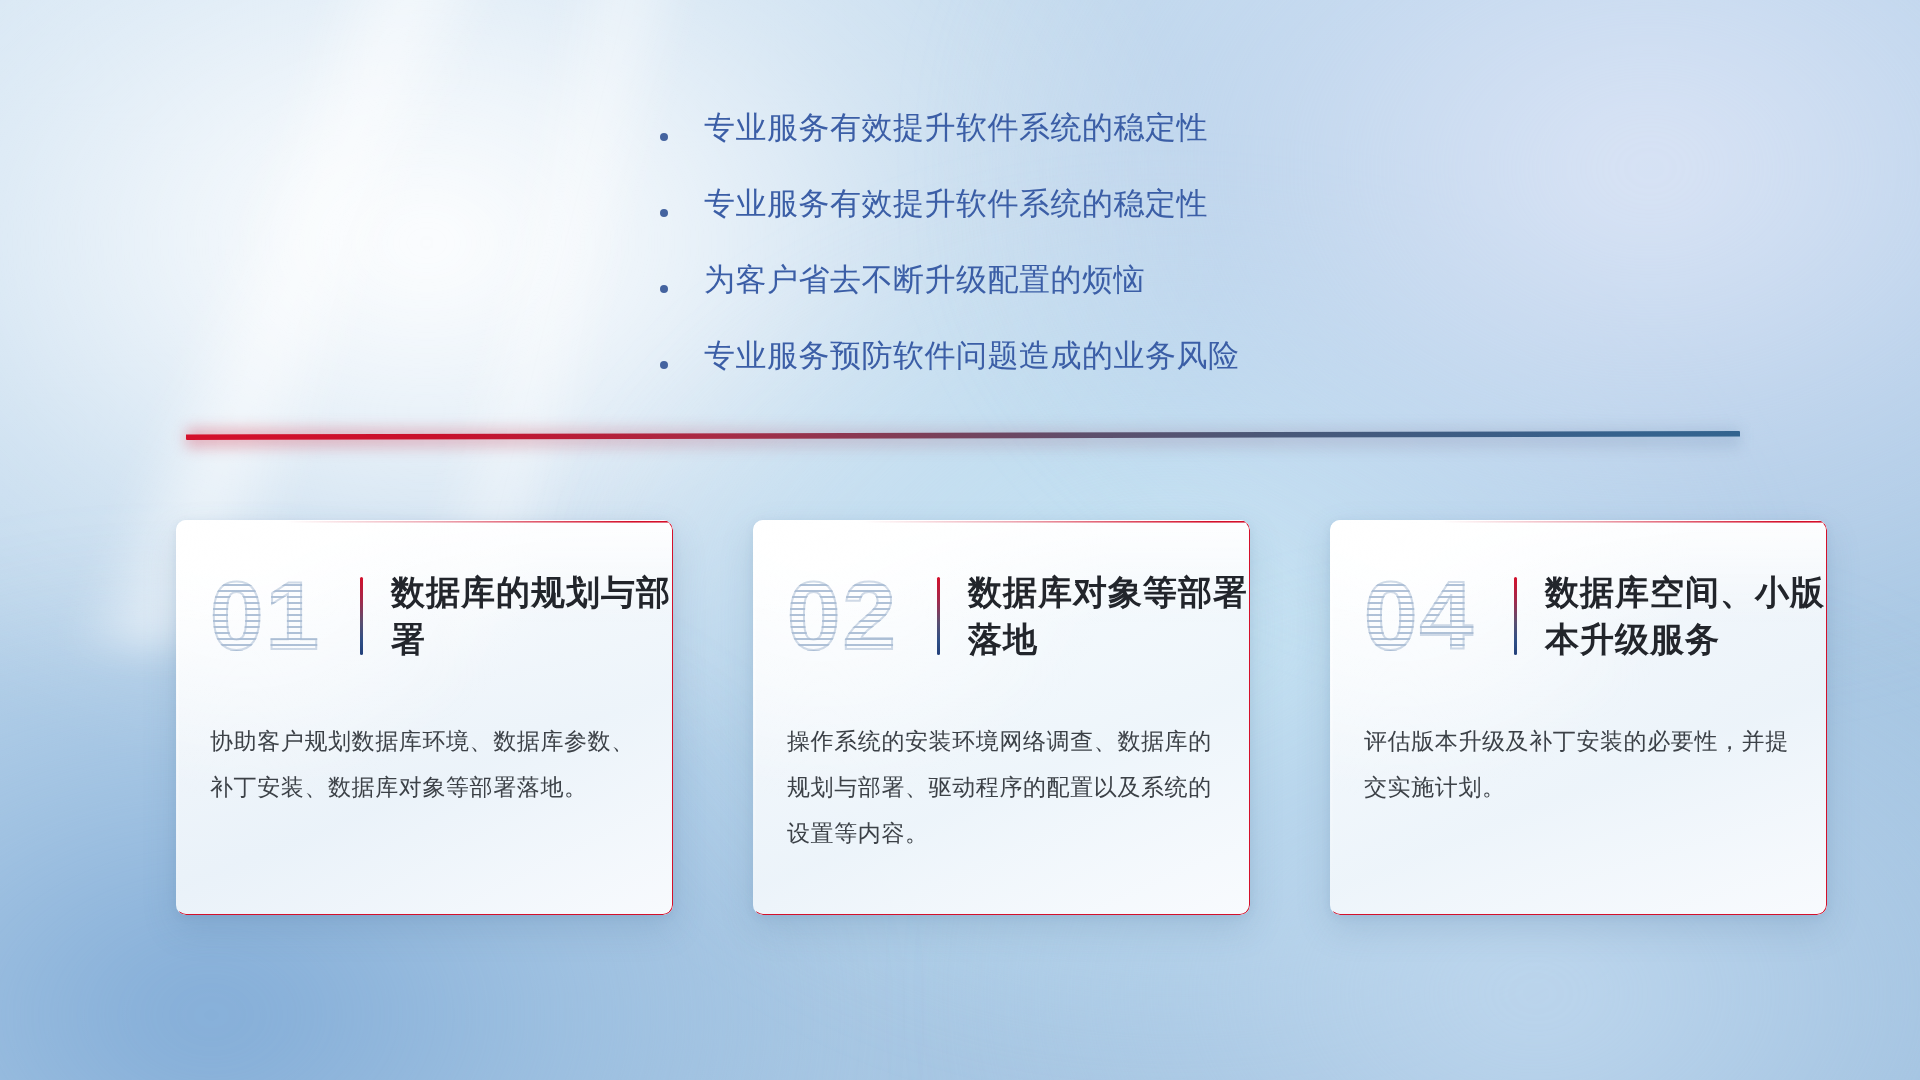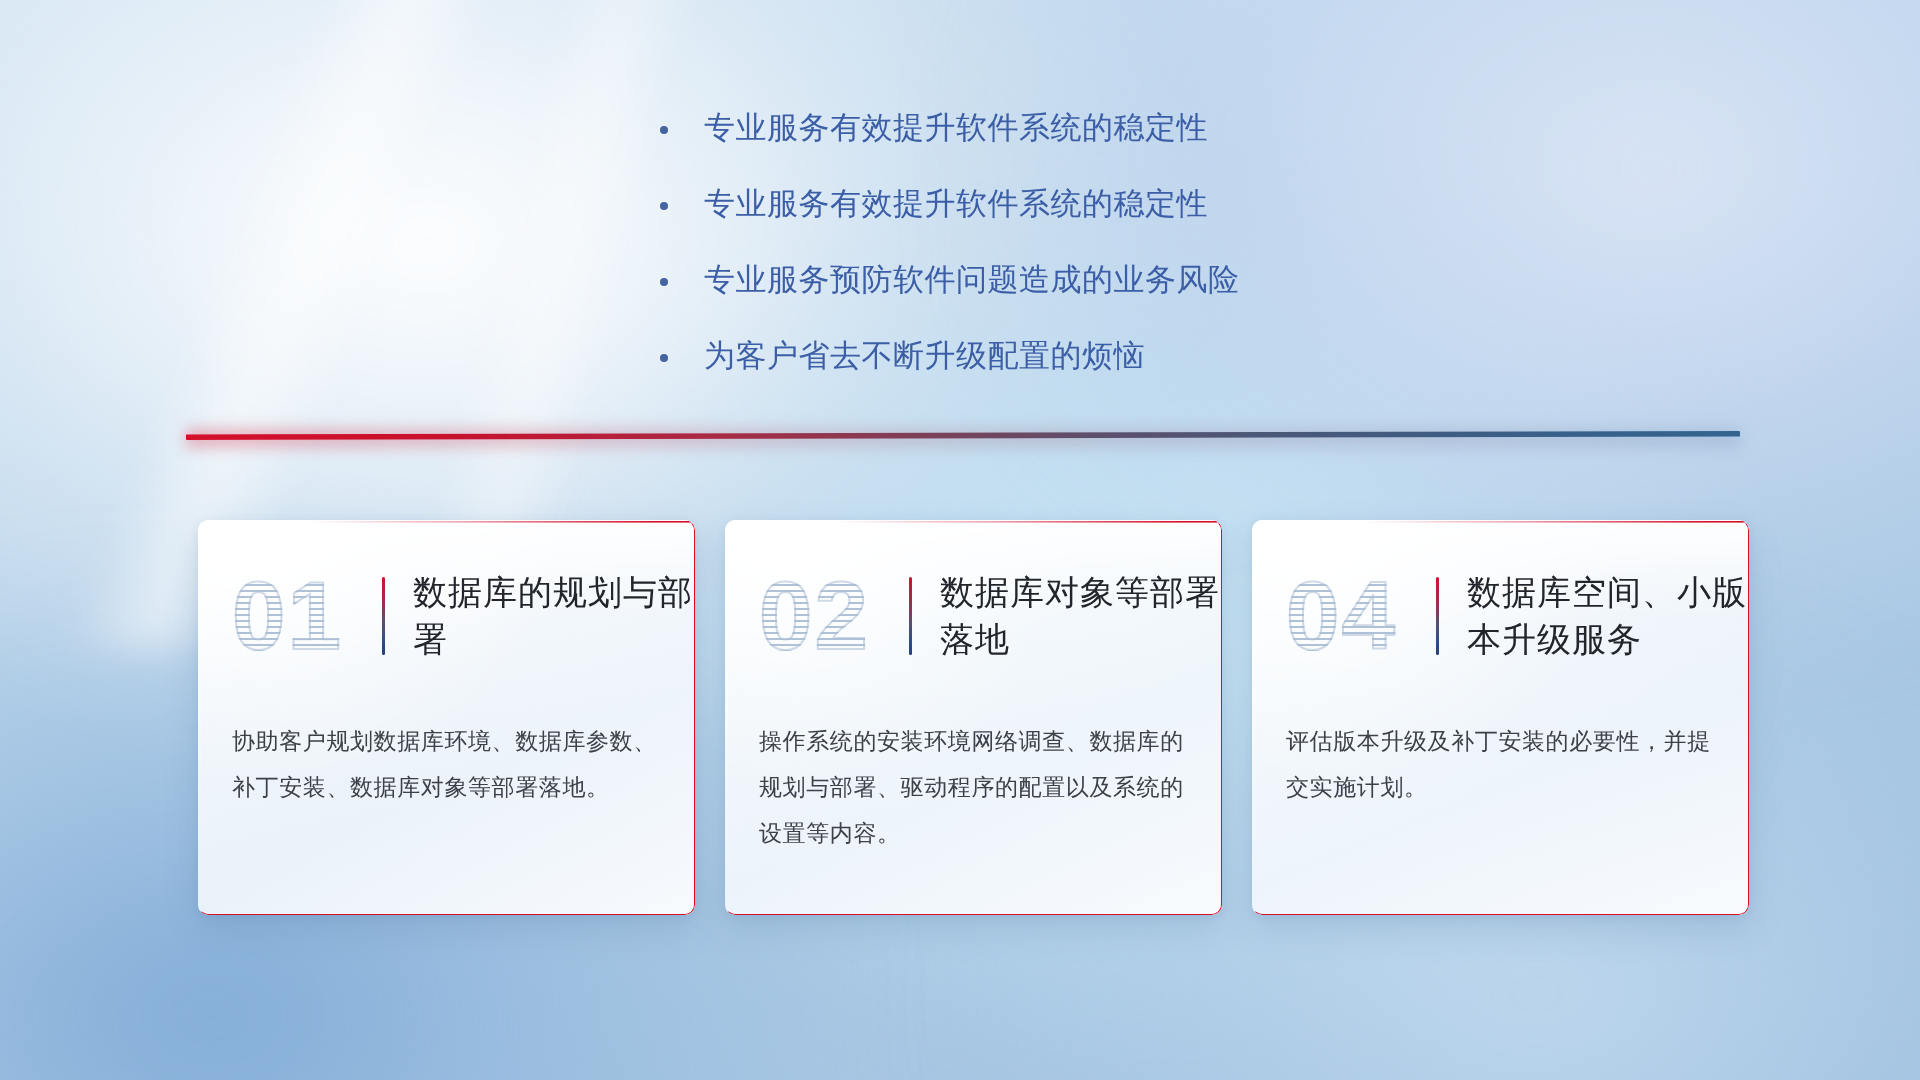--- a/index.html
+++ b/index.html
@@ -49,21 +49,21 @@
       linear-gradient(112deg,rgba(255,255,255,0) 34%,rgba(255,255,255,.55) 40%,rgba(255,255,255,0) 46%),
       linear-gradient(104deg,rgba(255,255,255,0) 54%,rgba(255,255,255,.40) 59%,rgba(255,255,255,0) 64%);
     filter:blur(18px);
   }
 
   
   .bullets{
     position:absolute; left:660px; top:108px;
     display:flex; flex-direction:column; gap:37px;
   }
-  .bullet{ display:flex; align-items:flex-start; }
+  .bullet{ display:flex; align-items:center; }
   .bullet-dot{
     width:8px; height:8px; border-radius:50%;
     background:#44639f; margin-top:18px; margin-right:36px; flex:none;
   }
   .bullet-text{
     font-size:31px; line-height:1.26; letter-spacing:.5px;
     color:#3b5ea6; font-weight:500; white-space:nowrap;
   }
 
   
@@ -77,22 +77,22 @@
     border-radius:1px;
   }
   .divider-glow{
     position:absolute; left:0; top:0; width:100%; height:20px;
     background:linear-gradient(90deg,rgba(212,16,43,.28) 0%,rgba(160,40,70,.16) 40%,rgba(60,95,135,.14) 100%);
     filter:blur(7px);
   }
 
   
   .cards{
-    position:absolute; left:198px; top:520px;
-    display:flex; gap:30px;
+    position:absolute; left:176px; top:520px;
+    display:flex; gap:80px;
   }
   .card{
     position:relative; width:497px; height:395px; border-radius:10px;
     background:linear-gradient(158deg,rgba(255,255,255,.90) 0%,rgba(250,252,254,.88) 34%,rgba(243,248,252,.90) 62%,rgba(252,253,255,.95) 100%);
     box-shadow:0 14px 34px rgba(70,110,150,.18),0 2px 8px rgba(70,110,150,.10);
     overflow:hidden;
   }
   
   .card::before{
     content:""; position:absolute; inset:0; border-radius:10px; pointer-events:none;
@@ -130,21 +130,21 @@
     -webkit-background-clip:text; background-clip:text;
     opacity:.62;
     user-select:none;
   }
   .card-bar{
     width:3px; height:78px; flex:none; margin:0 28px 0 4px;
     background:linear-gradient(180deg,#d4102b 0%,#a3294b 30%,#5a4f70 58%,#2f4f86 82%,#23407a 100%);
     border-radius:2px;
   }
   .card-title{
-    font-size:34px; line-height:1.38; font-weight:400;
+    font-size:34px; line-height:1.38; font-weight:700;
     color:#22252b; letter-spacing:1px;
   }
   .card-body{
     position:relative; z-index:2;
     margin:48px 36px 0 34px;
     font-size:23px; line-height:2.0; letter-spacing:.6px;
     color:#3c4147; font-weight:400;
   }
 </style>
 </head>
@@ -164,25 +164,25 @@
   <div class="bullet">
     <span class="bullet-dot"></span>
     <span class="bullet-text">专业服务有效提升软件系统的稳定性</span>
   </div>
   <div class="bullet">
     <span class="bullet-dot"></span>
     <span class="bullet-text">专业服务有效提升软件系统的稳定性</span>
   </div>
   <div class="bullet">
     <span class="bullet-dot"></span>
+    <span class="bullet-text">为客户省去不断升级配置的烦恼</span>
+  </div>
+  <div class="bullet">
+    <span class="bullet-dot"></span>
     <span class="bullet-text">专业服务预防软件问题造成的业务风险</span>
-  </div>
-  <div class="bullet">
-    <span class="bullet-dot"></span>
-    <span class="bullet-text">为客户省去不断升级配置的烦恼</span>
   </div>
 </div>
 
 <div class="divider-wrap">
   <div class="divider-glow"></div>
   <div class="divider"></div>
 </div>
 
 <div class="cards">
 

